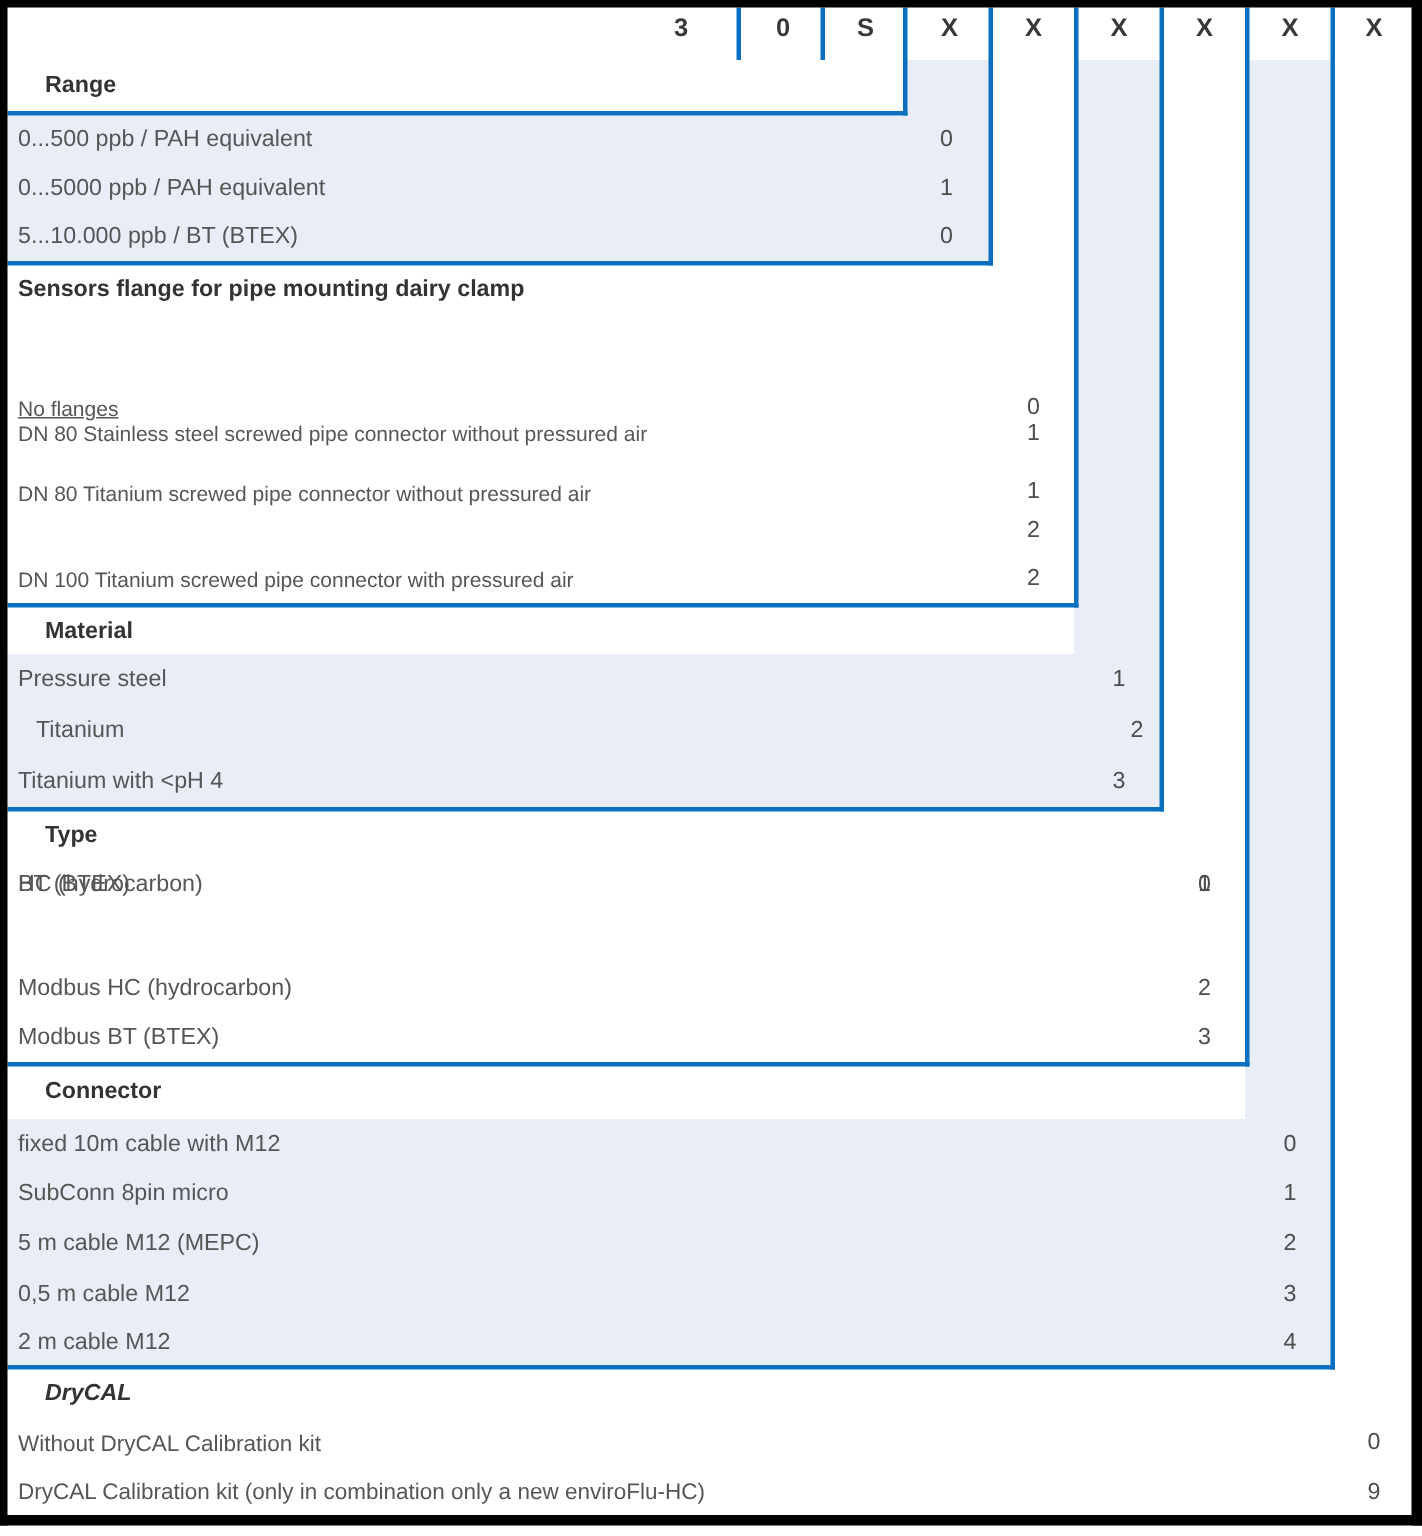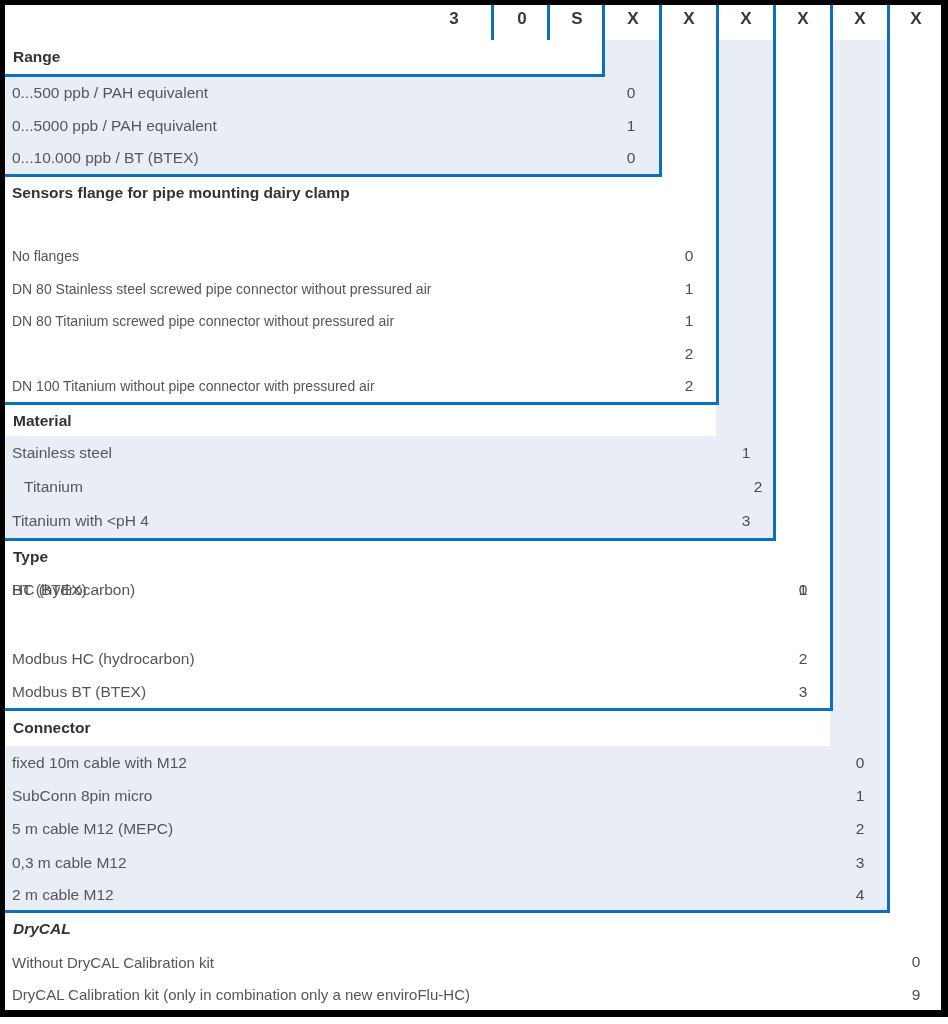--- a/index.html
+++ b/index.html
@@ -11,21 +11,21 @@
   .vl{position:absolute;width:3px;background:#0b70bf;}
   .hl{position:absolute;height:3px;background:#0b70bf;}
   
   .bb{position:absolute;background:#000000;}
   
   .codecell{position:absolute;top:9px;width:40px;text-align:center;font-weight:bold;
             font-size:17px;color:#383838;}
   
   .sec{position:absolute;left:5px;right:12px;display:flex;align-items:center;
        font-weight:bold;font-size:15.5px;color:#333333;}
-  .sec > span{margin-left:8px;}
+  .sec > span{margin-left:25px;}
   .sec2{position:absolute;left:5px;right:12px;font-weight:bold;font-size:15.5px;
         color:#333333;line-height:28px;}
   .sec2 > div{margin-left:7px;}
   
   .row{position:absolute;left:5px;right:7px;display:flex;align-items:center;
        font-size:15.5px;color:#565656;}
   .row > .lbl{margin-left:7px;white-space:nowrap;}
   .row.small{font-size:14px;}
   .row.med{font-size:15px;}
   .code{position:absolute;width:44px;text-align:center;font-size:15.5px;color:#4d4d4d;}
@@ -76,52 +76,52 @@
   </div>
   <div class="row" style="top:76px;height:33px;">
     <span class="lbl">0...500 ppb / PAH equivalent</span>
     <span class="code c1">0</span>
   </div>
   <div class="row" style="top:109px;height:33px;">
     <span class="lbl">0...5000 ppb / PAH equivalent</span>
     <span class="code c1">1</span>
   </div>
   <div class="row" style="top:142px;height:32px;">
-    <span class="lbl">0...10.000 ppb / BT (BTEX)</span>
+    <span class="lbl">5...10.000 ppb / BT (BTEX)</span>
     <span class="code c1">0</span>
   </div>
 
   <div class="sec2" style="top:179px;">
     <div>Sensors flange for pipe mounting dairy clamp</div>
   </div>
-  <div class="row small" style="top:240px;height:32px;">
+  <div class="row small" style="top:256px;height:32px;text-decoration:underline;">
     <span class="lbl">No flanges</span>
     <span class="code c2">0</span>
   </div>
   <div class="row small" style="top:272px;height:33px;">
     <span class="lbl">DN 80 Stainless steel screwed pipe connector without pressured air</span>
     <span class="code c2">1</span>
   </div>
-  <div class="row small" style="top:305px;height:32px;">
+  <div class="row small" style="top:305px;height:32px;align-items:flex-end;">
     <span class="lbl">DN 80 Titanium screwed pipe connector without pressured air</span>
     <span class="code c2">1</span>
   </div>
   <div class="row small" style="top:337px;height:33px;">
     <span class="code c2">2</span>
   </div>
   <div class="row small" style="top:370px;height:32px;">
-    <span class="lbl">DN 100 Titanium without pipe connector with pressured air</span>
+    <span class="lbl">DN 100 Titanium screwed pipe connector with pressured air</span>
     <span class="code c2">2</span>
   </div>
 
   <div class="sec" style="top:406px;height:30px;">
     <span>Material</span>
   </div>
   <div class="row" style="top:436px;height:34px;">
-    <span class="lbl">Stainless steel</span>
+    <span class="lbl">Pressure steel</span>
     <span class="code c3">1</span>
   </div>
   <div class="row" style="top:470px;height:34px;margin-left:12px;">
     <span class="lbl">Titanium</span>
     <span class="code c3">2</span>
   </div>
   <div class="row" style="top:504px;height:34px;">
     <span class="lbl">Titanium with &lt;pH 4</span>
     <span class="code c3">3</span>
   </div>
@@ -155,21 +155,21 @@
   </div>
   <div class="row" style="top:779px;height:33px;">
     <span class="lbl">SubConn 8pin micro</span>
     <span class="code c5">1</span>
   </div>
   <div class="row" style="top:812px;height:34px;">
     <span class="lbl">5 m cable M12 (MEPC)</span>
     <span class="code c5">2</span>
   </div>
   <div class="row" style="top:846px;height:33px;">
-    <span class="lbl">0,3 m cable M12</span>
+    <span class="lbl">0,5 m cable M12</span>
     <span class="code c5">3</span>
   </div>
   <div class="row" style="top:879px;height:31px;">
     <span class="lbl">2 m cable M12</span>
     <span class="code c5">4</span>
   </div>
 
   <div class="sec" style="top:914px;height:30px;font-style:italic;">
     <span>DryCAL</span>
   </div>

